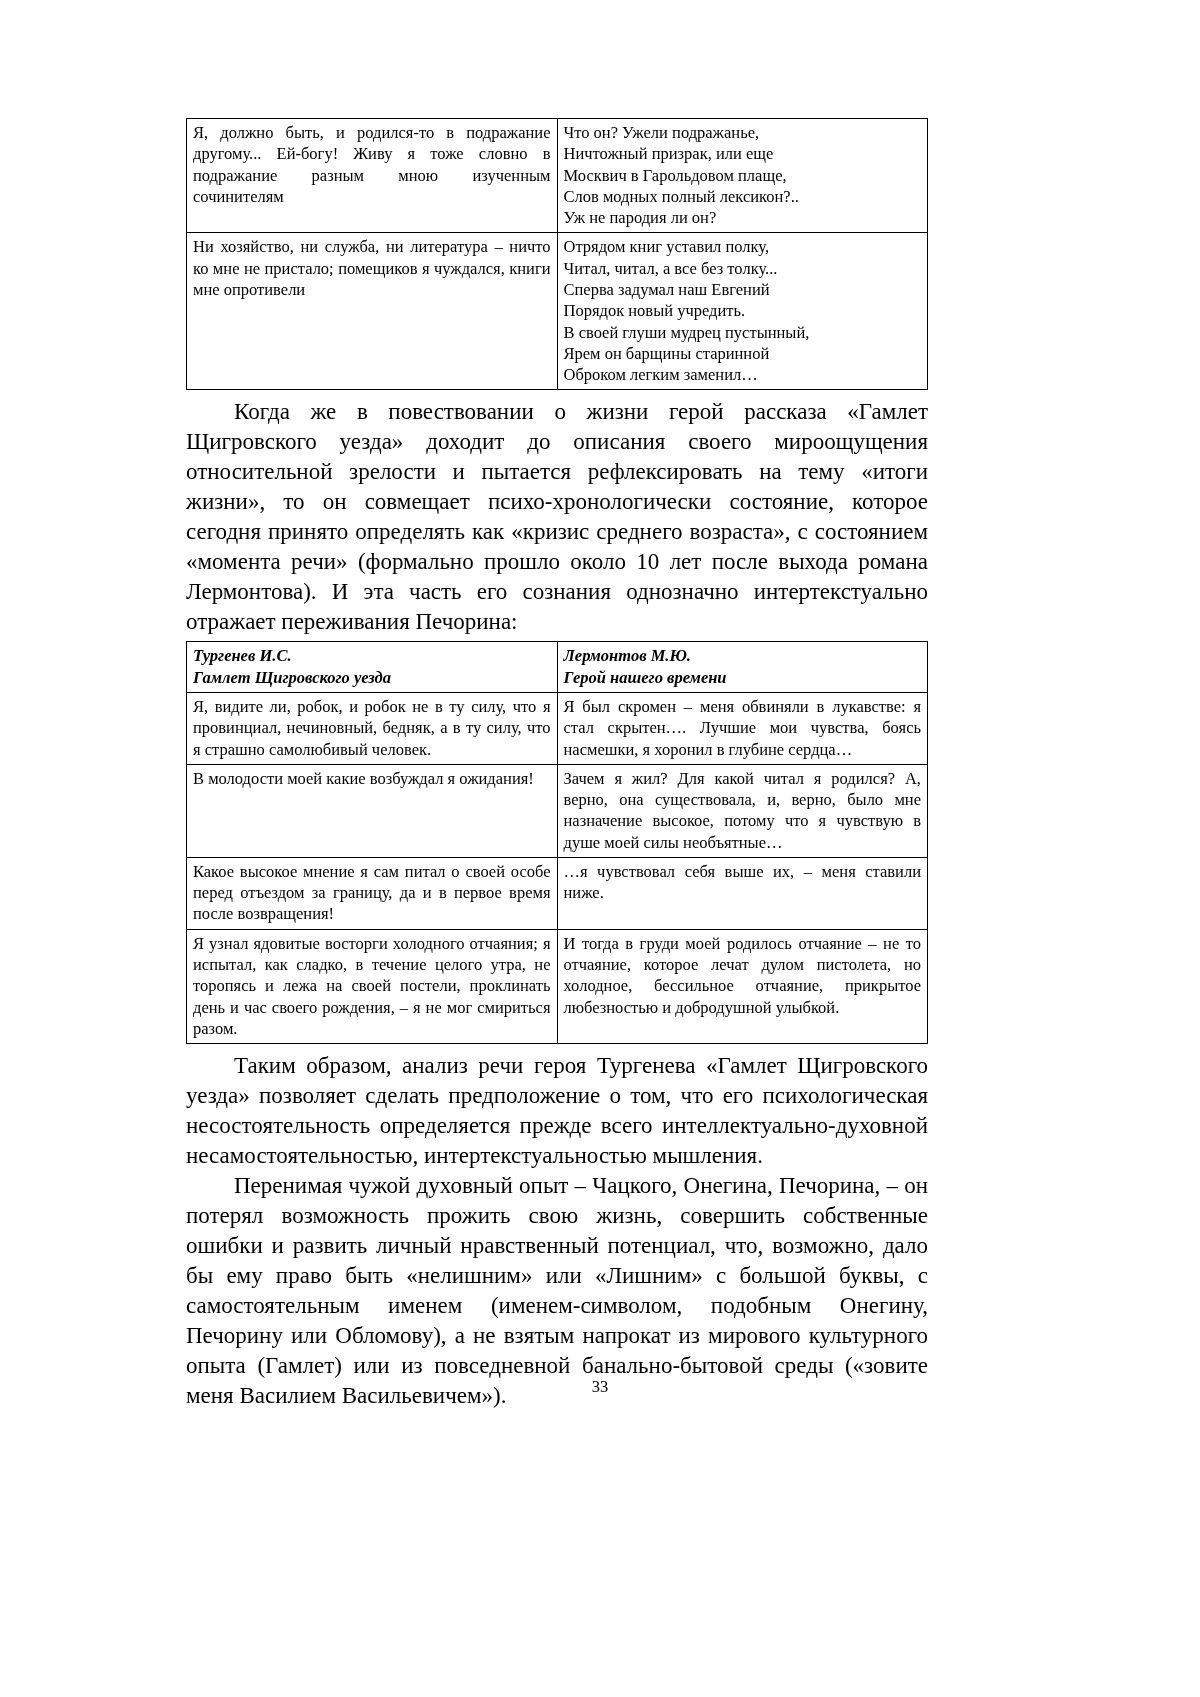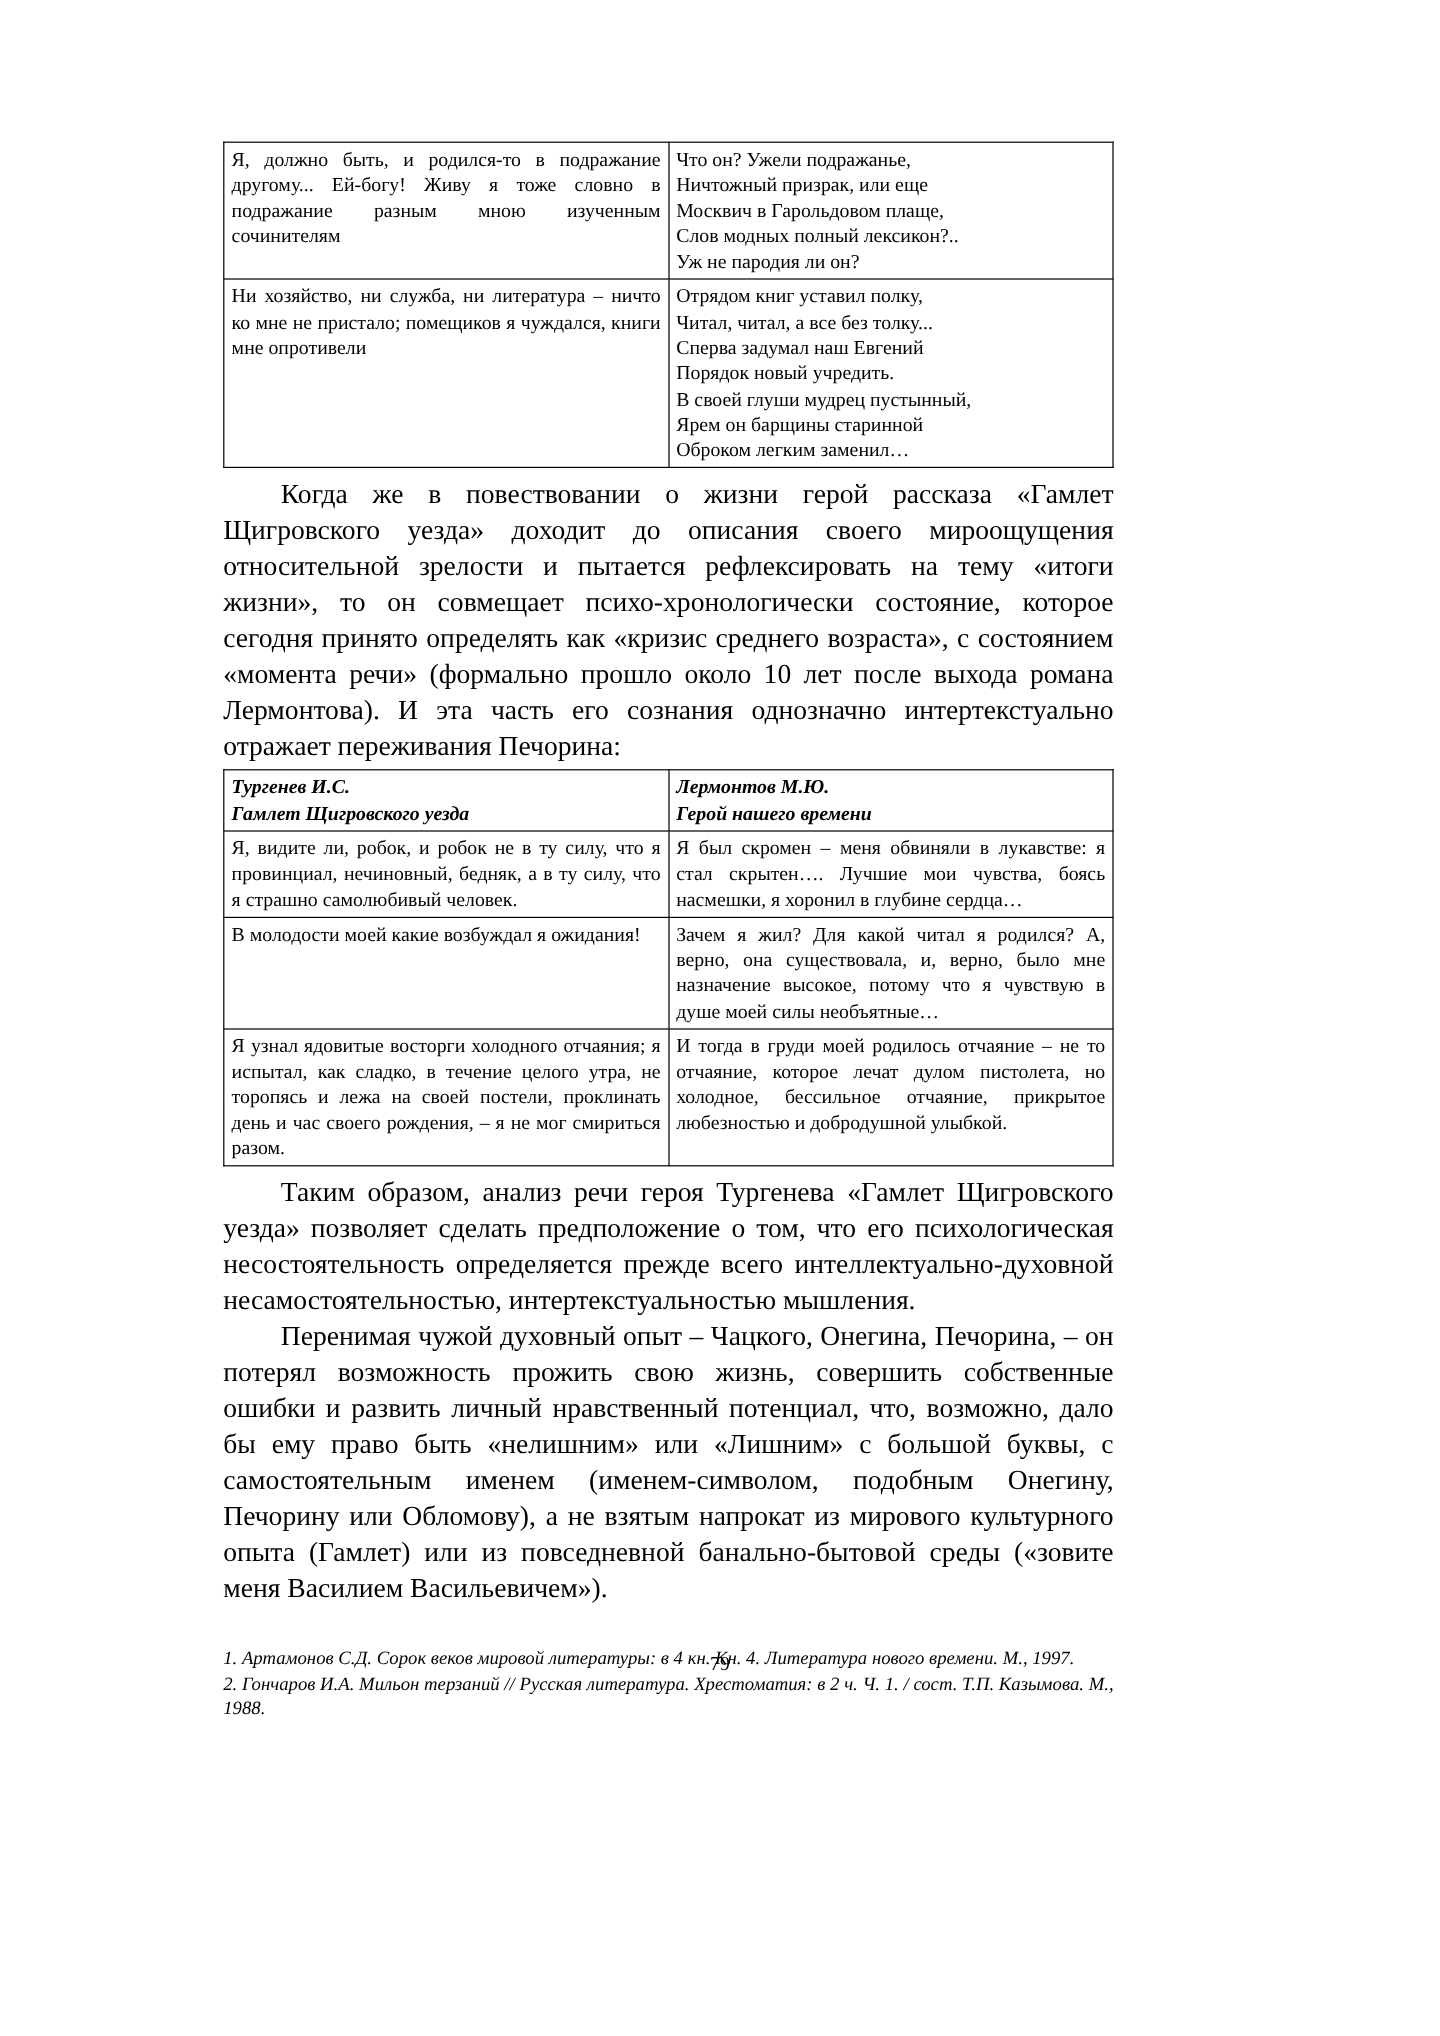--- a/index.html
+++ b/index.html
@@ -127,31 +127,31 @@
     <tbody>
       <tr>
         <td class="just">Я, видите ли, робок, и робок не в ту силу, что я провинциал, нечиновный, бедняк, а в ту силу, что я страшно самолюбивый человек.</td>
         <td class="just">Я был скромен – меня обвиняли в лукавстве: я стал скрытен…. Лучшие мои чувства, боясь насмешки, я хоронил в глубине сердца…</td>
       </tr>
       <tr>
         <td class="just">В молодости моей какие возбуждал я ожидания!</td>
         <td class="just">Зачем я жил? Для какой читал я родился? А, верно, она существовала, и, верно, было мне назначение высокое, потому что я чувствую в душе моей силы необъятные…</td>
       </tr>
       <tr>
+        <td class="just">Какое высокое мнение я сам питал о своей особе перед отъездом за границу, да и в первое время после возвращения!</td>
+        <td class="just">…я чувствовал себя выше их, – меня ставили ниже.</td>
+      </tr>
+      <tr>
         <td class="just">Я узнал ядовитые восторги холодного отчаяния; я испытал, как сладко, в течение целого утра, не торопясь и лежа на своей постели, проклинать день и час своего рождения, – я не мог смириться разом.</td>
         <td class="just">И тогда в груди моей родилось отчаяние – не то отчаяние, которое лечат дулом пистолета, но холодное, бессильное отчаяние, прикрытое любезностью и добродушной улыбкой.</td>
       </tr>
     </tbody>
   </table>
 
   <div class="block-spacer"></div>
 
   <p class="para">Таким образом, анализ речи героя Тургенева «Гамлет Щигровского уезда» позволяет сделать предположение о том, что его психологическая несостоятельность определяется прежде всего интеллектуально-духовной несамостоятельностью, интертекстуальностью мышления.</p>
   <p class="para">Перенимая чужой духовный опыт – Чацкого, Онегина, Печорина, – он потерял возможность прожить свою жизнь, совершить собственные ошибки и развить личный нравственный потенциал, что, возможно, дало бы ему право быть «нелишним» или «Лишним» с большой буквы, с самостоятельным именем (именем-символом, подобным Онегину, Печорину или Обломову), а не взятым напрокат из мирового культурного опыта (Гамлет) или из повседневной банально-бытовой среды («зовите меня Василием Васильевичем»).</p>
 
-  <div class="refs">
-    <p>1.  Артамонов С.Д. Сорок веков мировой литературы: в 4 кн. Кн. 4. Литература нового времени. М., 1997.</p>
-    <p>2.  Гончаров И.А. Мильон терзаний // Русская литература. Хрестоматия: в 2 ч. Ч. 1. / сост. Т.П. Казымова. М., 1988.</p>
-  </div>
 
 </div>
 
-<div class="pagenum">79</div>
+<div class="pagenum">33</div>
 
 </body></html>

